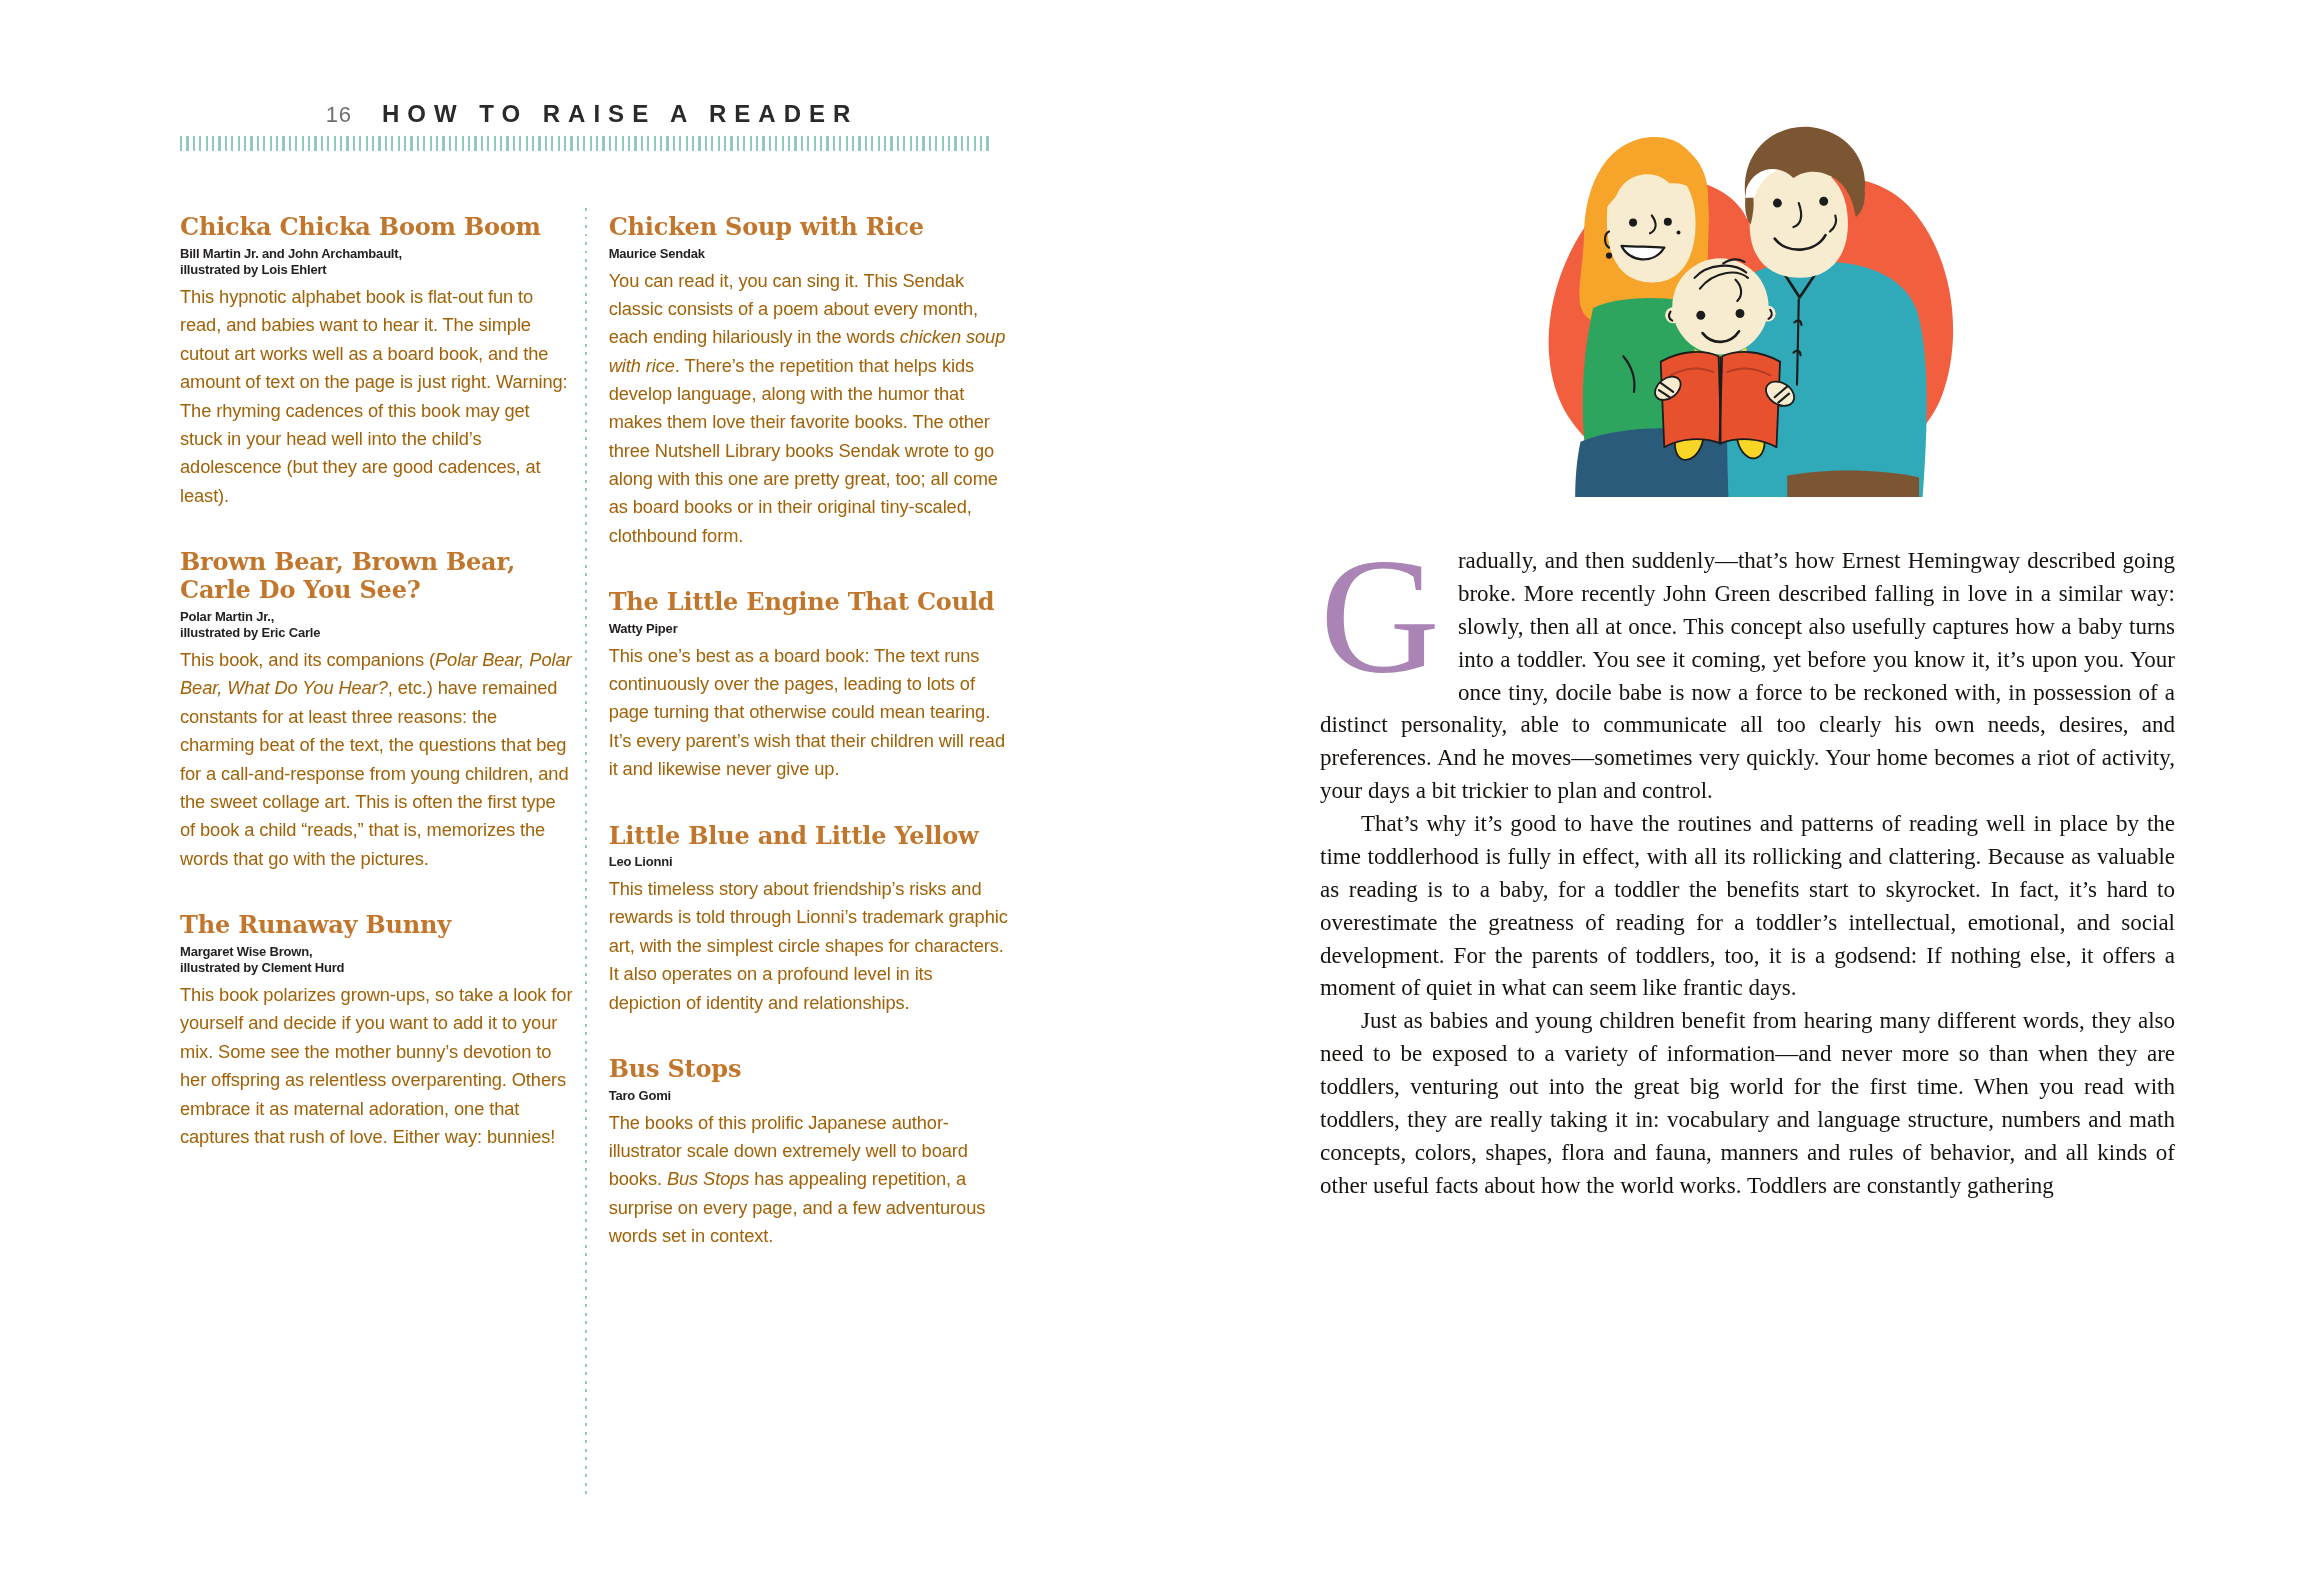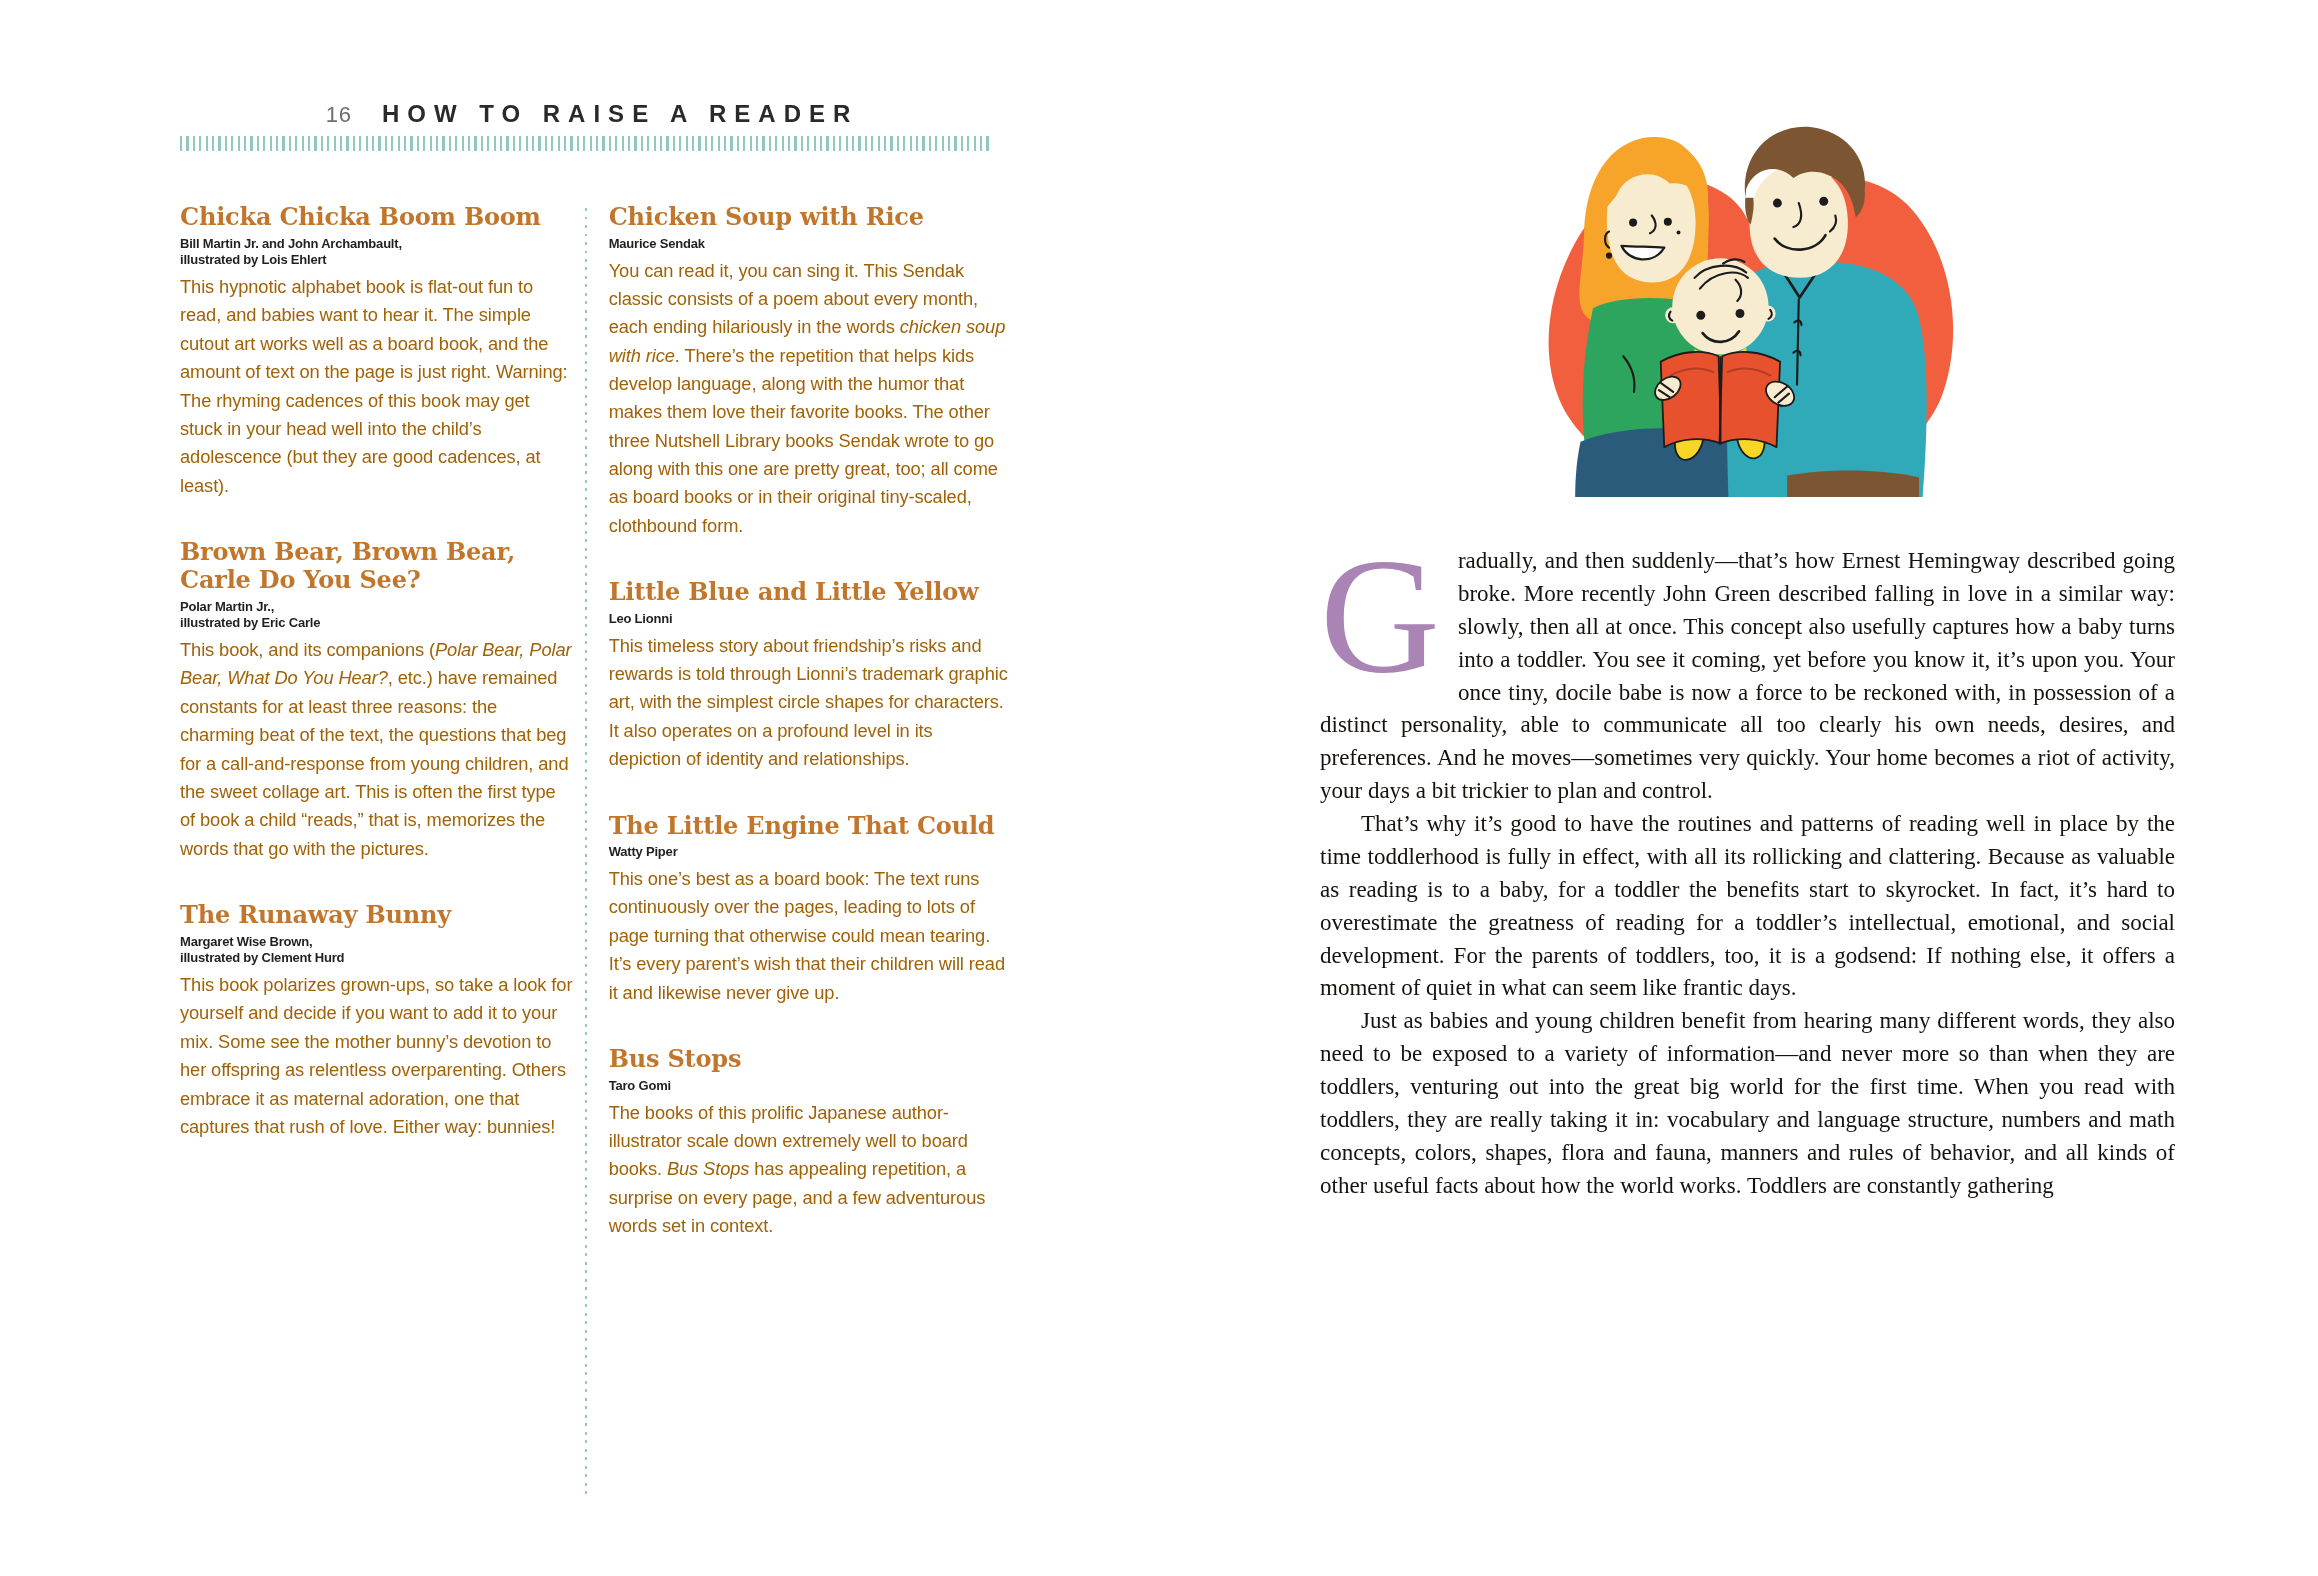--- a/index.html
+++ b/index.html
@@ -19,21 +19,21 @@
     margin-left:77px;margin-top:8px;height:15px;width:810px;
     background:repeating-linear-gradient(to right,#92c8be 0 2.2px,transparent 2.2px 6.4px);
   }
   .columns{display:flex;margin-left:77px;margin-top:52px;}
   .col{width:393px;}
   .col.c2{width:400px;}
   .col-divider{
     width:2.7px;height:1289px;margin:5.4px 21.4px 0 11.6px;flex:none;
     background:repeating-linear-gradient(to bottom,#92c8be 0 2.7px,transparent 2.7px 8.5px);
   }
-  .entry{margin-bottom:38px;}
+  .entry{margin-bottom:38px;margin-top:10px;}
   .entry-title{
     font-family:"DejaVu Serif","Liberation Serif",serif;font-weight:700;
     color:#c1762b;font-size:24px;line-height:1.17;margin:0 0 4.5px 0;
     white-space:pre-line;letter-spacing:-0.2px;
   }
   .entry-authors{
     font-weight:700;font-size:13px;line-height:1.27;color:#231f20;
     white-space:pre-line;margin:0 0 4.5px 0;letter-spacing:-0.2px;
   }
   .entry-body{font-size:18.3px;line-height:1.55;color:#a16207;letter-spacing:-0.1px;}
@@ -99,28 +99,28 @@
 
     <div class="col-divider"></div>
 
     <div class="col c2">
       <div class="entry">
         <h3 class="entry-title">Chicken Soup with Rice</h3>
         <div class="entry-authors">Maurice Sendak</div>
         <div class="entry-body"><span>You can read it, you can sing it. This Sendak classic consists of a poem about every month, each ending hilariously in the words </span><span class="it">chicken soup with rice</span><span>. There’s the repetition that helps kids develop language, along with the humor that makes them love their favorite books. The other three Nutshell Library books Sendak wrote to go along with this one are pretty great, too; all come as board books or in their original tiny-scaled, clothbound form.</span></div>
       </div>
       <div class="entry">
+        <h3 class="entry-title">The Little Engine That Could</h3>
+        <div class="entry-authors">Watty Piper</div>
+        <div class="entry-body"><span>This one’s best as a board book: The text runs continuously over the pages, leading to lots of page turning that otherwise could mean tearing. It’s every parent’s wish that their children will read it and likewise never give up.</span><span class="it"></span><span></span></div>
+      </div>
+      <div class="entry">
         <h3 class="entry-title">Little Blue and Little Yellow</h3>
         <div class="entry-authors">Leo Lionni</div>
         <div class="entry-body"><span>This timeless story about friendship’s risks and rewards is told through Lionni’s trademark graphic art, with the simplest circle shapes for characters. It also operates on a profound level in its depiction of identity and relationships.</span><span class="it"></span><span></span></div>
-      </div>
-      <div class="entry">
-        <h3 class="entry-title">The Little Engine That Could</h3>
-        <div class="entry-authors">Watty Piper</div>
-        <div class="entry-body"><span>This one’s best as a board book: The text runs continuously over the pages, leading to lots of page turning that otherwise could mean tearing. It’s every parent’s wish that their children will read it and likewise never give up.</span><span class="it"></span><span></span></div>
       </div>
       <div class="entry">
         <h3 class="entry-title">Bus Stops</h3>
         <div class="entry-authors">Taro Gomi</div>
         <div class="entry-body"><span>The books of this prolific Japanese author-illustrator scale down extremely well to board books. </span><span class="it">Bus Stops</span><span> has appealing repetition, a surprise on every page, and a few adventurous words set in context.</span></div>
       </div>
     </div>
   </div>
 </div>
 

